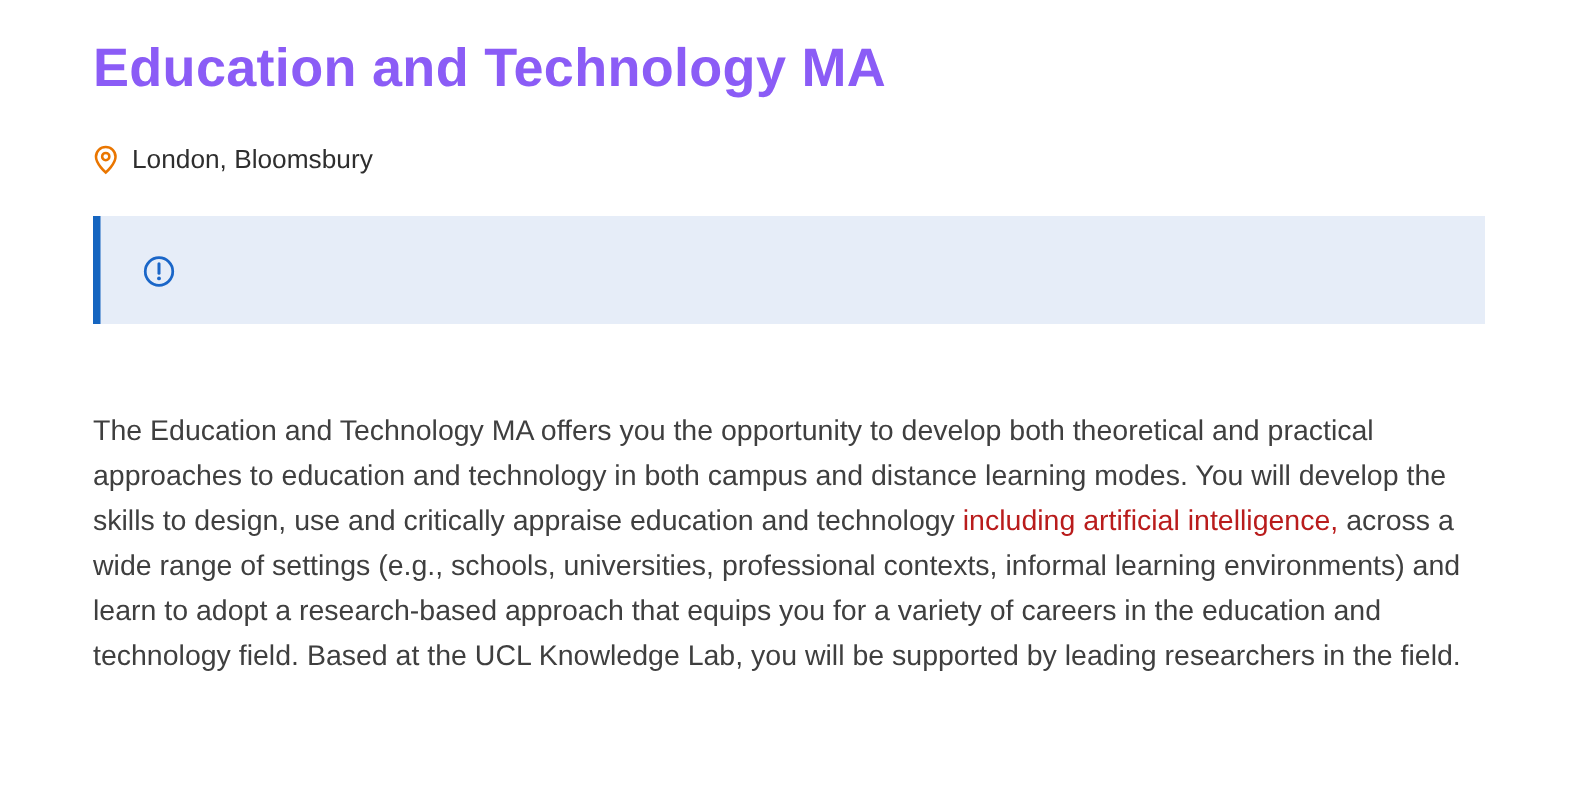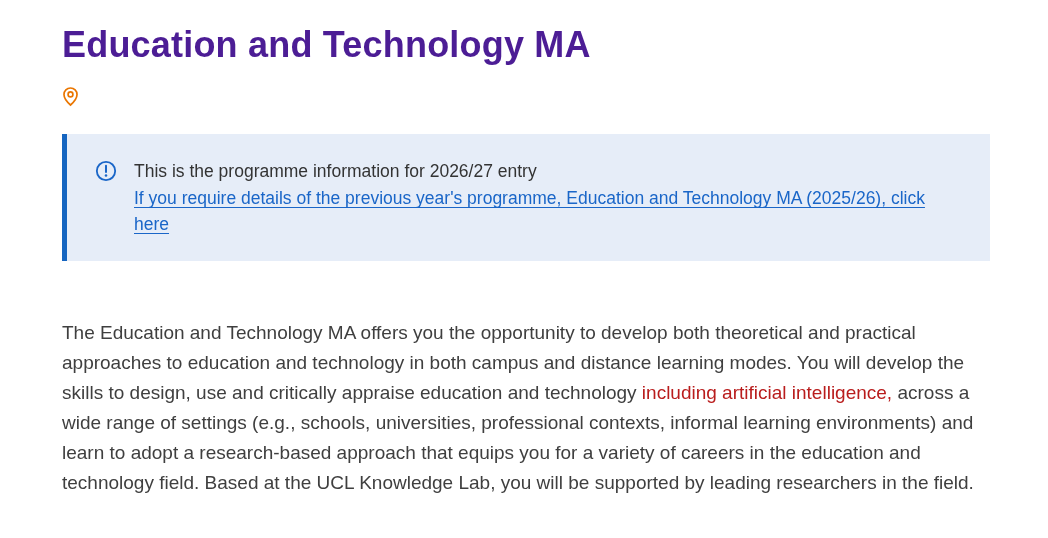--- a/index.html
+++ b/index.html
@@ -10,24 +10,24 @@
     font-family: "Liberation Sans", "DejaVu Sans", sans-serif;
     overflow: hidden;
   }
   .page {
     padding: 24px 58px 0 62px;
     width: 1048px;
   }
   .page-title {
     font-size: 36px;
     font-weight: 700;
-    color: #4c1d95;
+    color: #8b5cf6;
     line-height: 1.15;
     letter-spacing: 0.2px;
-    margin-bottom: 21px;
+    margin-bottom: 31px;
   }
   .location-row {
     display: flex;
     align-items: center;
     gap: 9px;
     margin-bottom: 27px;
   }
   .location-row svg { display: block; }
   .location-label {
     font-size: 17.5px;
@@ -79,31 +79,28 @@
 
   <h1 class="page-title">Education and Technology MA</h1>
 
   <div class="location-row">
     <span>
       <svg width="17" height="21" viewBox="0 0 24 28" fill="none">
         <path d="M12 2 C6.8 2 2.8 6 2.8 11.2 C2.8 18 12 26 12 26 C12 26 21.2 18 21.2 11.2 C21.2 6 17.2 2 12 2 Z" stroke="#ea7600" stroke-width="2.4" fill="none"></path>
         <circle cx="12" cy="11" r="3.4" stroke="#ea7600" stroke-width="2.4" fill="none"></circle>
       </svg>
     </span>
+    <span class="location-label">London, Bloomsbury</span>
   </div>
 
   <div class="info-banner">
     <span class="info-icon-wrap">
       <svg width="22" height="22" viewBox="0 0 24 24" fill="none">
         <circle cx="12" cy="12" r="10" stroke="#1a66c8" stroke-width="2" fill="none"></circle>
         <line x1="12" y1="6.4" x2="12" y2="13.2" stroke="#1a66c8" stroke-width="2.2" stroke-linecap="round"></line>
         <circle cx="12" cy="17" r="1.4" fill="#1a66c8"></circle>
       </svg>
     </span>
-    <div class="banner-text">
-      <div class="banner-entry-note">This is the programme information for 2026/27 entry</div>
-      <a href="#" class="previous-year-link">If you require details of the previous year's programme, Education and Technology MA (2025/26), click here</a>
-    </div>
   </div>
 
   <p class="overview"><span>The Education and Technology MA offers you the opportunity to develop both theoretical and practical approaches to education and technology in both campus and distance learning modes. You will develop the skills to design, use and critically appraise education and technology </span><span class="overview-highlight">including artificial intelligence,</span><span> across a wide range of settings (e.g., schools, universities, professional contexts, informal learning environments) and learn to adopt a research-based approach that equips you for a variety of careers in the education and technology field. Based at the UCL Knowledge Lab, you will be supported by leading researchers in the field.</span></p>
 
 </div>
 
 </body></html>

